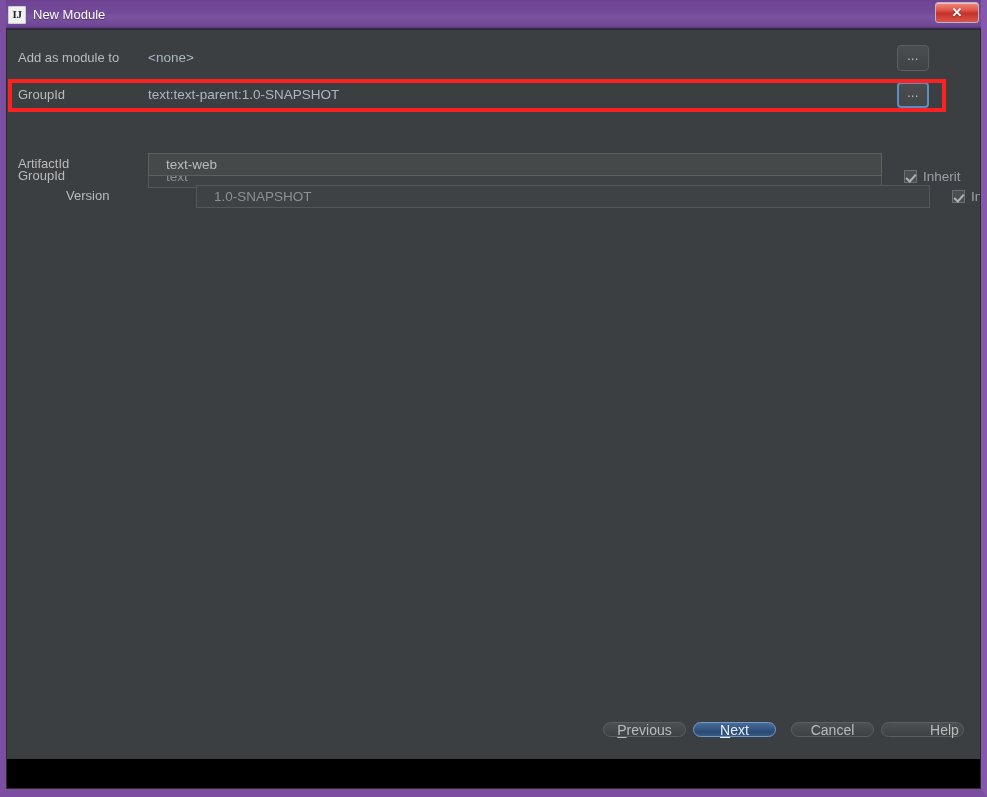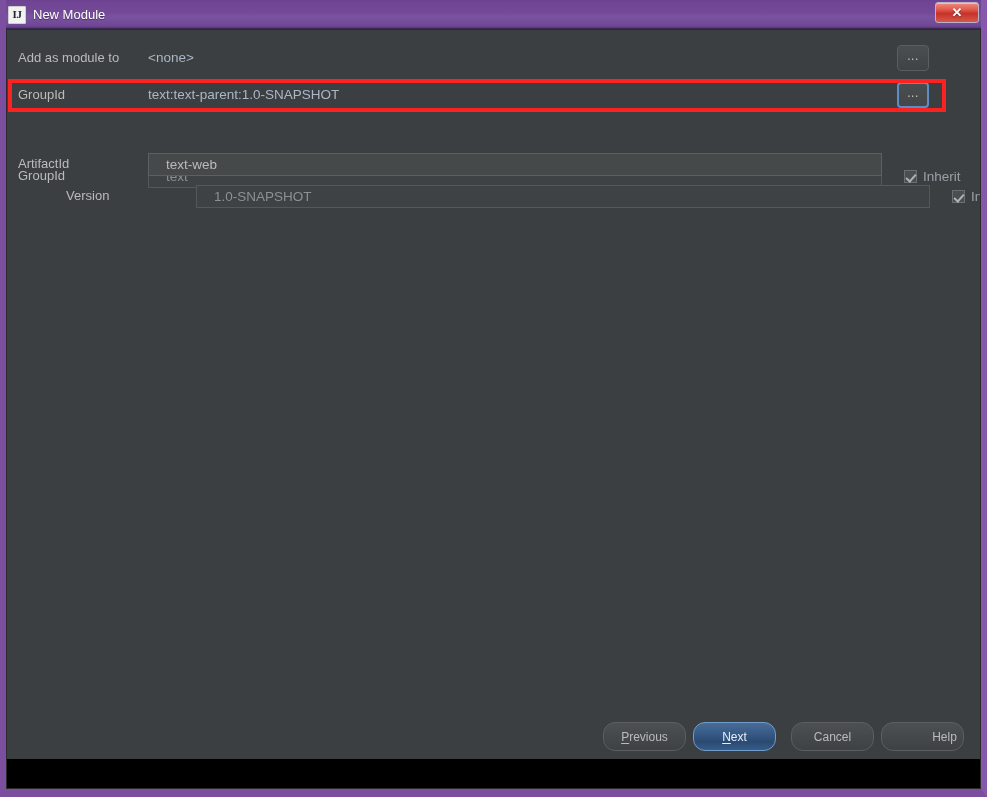--- a/index.html
+++ b/index.html
@@ -249,29 +249,29 @@
   .btnbar {
     position: absolute;
     left: 0;
     top: 692px;
     width: 973px;
     height: 37px;
   }
   .btn {
     position: absolute;
     top: 0;
-    height: 29px;
+    height: 15px;
     border-radius: 12px;
     background: linear-gradient(to bottom, #4c5052 0%, #46494b 48%, #3e4244 100%);
     border: 1px solid #5b5f61;
     box-sizing: border-box;
     display: flex;
     align-items: center;
     justify-content: center;
-    font-size: 12px;
+    font-size: 14px;
     color: #bbbbbb;
   }
   .btn.default {
     background: linear-gradient(to bottom, #4a6c96 0%, #365a86 40%, #2b4a72 70%, #365c88 100%);
     border: 1px solid #6f9ccb;
     color: #e8eef5;
   }
   .btn .mn {
     text-decoration: underline;
     text-underline-offset: 2px;

